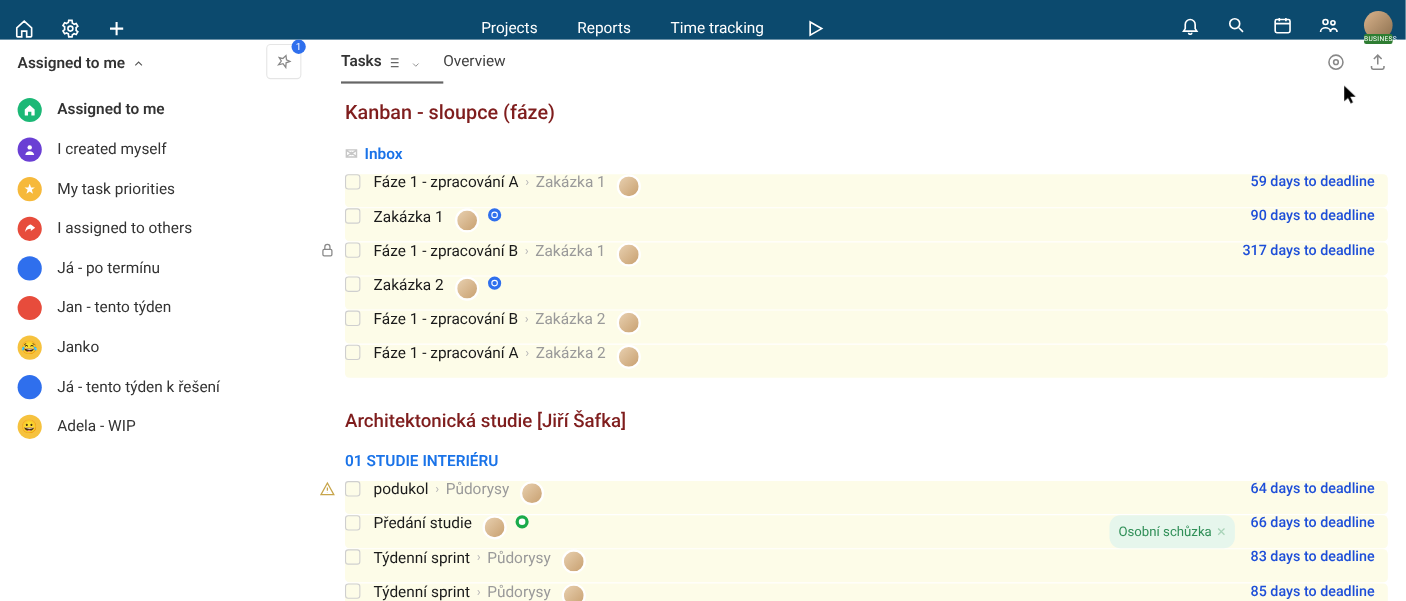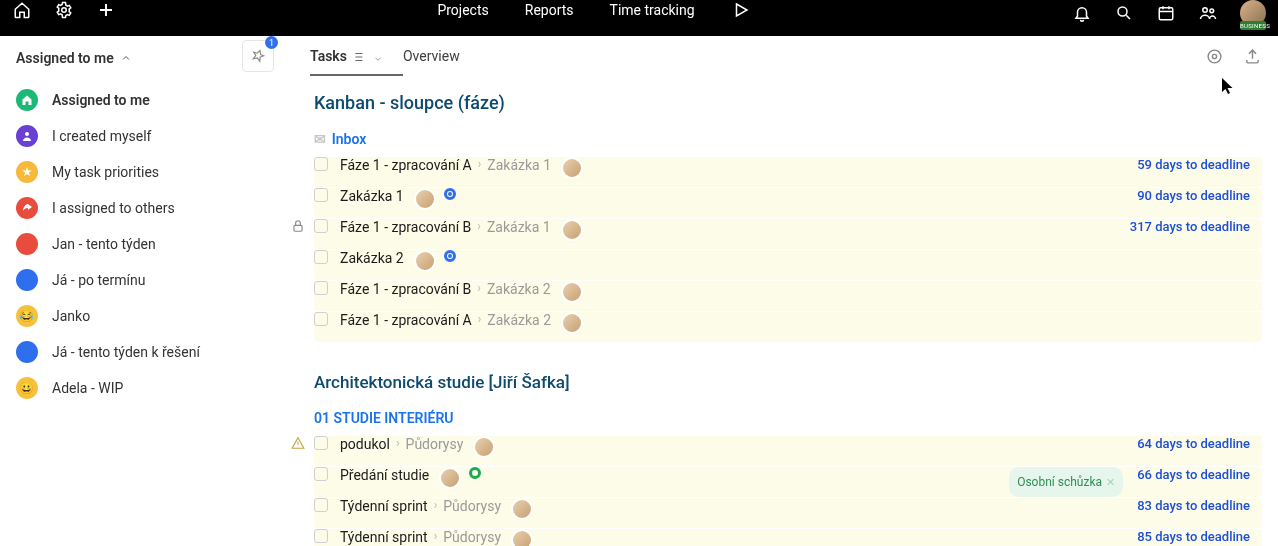--- a/index.html
+++ b/index.html
@@ -1,19 +1,19 @@
 <!DOCTYPE html>
 <html><head>
 <meta charset="utf-8">
 <style>
   * { box-sizing: border-box; margin: 0; padding: 0; }
   body { font-family: -apple-system, BlinkMacSystemFont, "Segoe UI", Roboto, Helvetica, Arial, sans-serif; background: #fff; width: 1278px; height: 546px; overflow: hidden; color: #333; font-size: 14px; }
 
   
-  .topbar { background: #000000; height: 36px; display: flex; align-items: flex-start; color: #fff; padding: 0 12px; }
+  .topbar { background: #0c4a6e; height: 36px; display: flex; align-items: flex-end; color: #fff; padding: 0 12px; }
   .topbar-left { display: flex; align-items: center; gap: 22px; }
   .topbar-center { flex: 1; display: flex; justify-content: center; gap: 36px; align-items: center; }
   .topbar-right { display: flex; align-items: center; gap: 22px; }
   .topbar .nav-link { color: #fff; font-size: 14px; cursor: pointer; }
   .icon-btn { display: inline-flex; align-items: center; justify-content: center; width: 20px; height: 20px; cursor: pointer; }
   .avatar-top { width: 26px; height: 26px; border-radius: 50%; background: linear-gradient(135deg,#d9b38c,#8b6f4e); position: relative; }
   .avatar-badge { position: absolute; bottom: -4px; left: 0; right: 0; font-size: 6px; background: #2e7d32; color: #fff; text-align: center; border-radius: 2px; padding: 1px 0; letter-spacing: 0.3px; }
 
   
   .body { display: flex; height: calc(546px - 36px); }
@@ -29,21 +29,21 @@
   .tabs-row { height: 40px; display: flex; align-items: center; padding-left: 18px; border-bottom: none; gap: 20px; }
   .pin-box { width: 32px; height: 32px; border: 1px solid #e5e5e5; border-radius: 4px; display: flex; align-items: center; justify-content: center; position: relative; margin-right: 16px; cursor: pointer; }
   .pin-badge { position: absolute; top: -5px; right: -5px; background: #2f6fed; color: #fff; font-size: 9px; width: 13px; height: 13px; border-radius: 50%; display: flex; align-items: center; justify-content: center; }
   .tab { display: flex; align-items: flex-end; gap: 6px; font-size: 14px; color: #333; padding: 8px 0; cursor: pointer; position: relative; }
   .tab.active { font-weight: 600; }
   .tab.active::after { content: ""; position: absolute; left: 0; right: -20px; bottom: -4px; height: 2px; background: #666; }
   .tab.inactive { color: #404040; }
   .tabs-right { position: absolute; right: 16px; top: 10px; display: flex; gap: 18px; }
 
   .content { padding: 16px 16px 0 90px; overflow-y: auto; height: calc(100% - 40px); }
-  .group-title { color: #0c4a6e; font-size: 18px; font-weight: 500; margin-bottom: 18px; }
+  .group-title { color: #7f1d1d; font-size: 18px; font-weight: 500; margin-bottom: 18px; }
   .group-title.small { font-size: 17px; margin-top: 30px; margin-bottom: 18px; }
   .subgroup { color: #1a73e8; font-weight: 600; font-size: 14px; margin: 10px 0 10px 0; display: flex; align-items: center; gap: 6px; }
   .subgroup .env-icon { color: #c7c7c7; font-size: 14px; }
 
   .task-row { display: flex; height: 30px; padding: 0 8px 0 0; border-radius: 4px; background: #fdfce8; margin-bottom: 1px; position: relative; cursor: pointer; }
   .task-row .left-gutter { width: 20px; display: flex; justify-content: center; color: #c7a54b; margin-left: -26px; margin-right: 6px; }
   .task-row .checkbox { width: 14px; height: 14px; border: 1.5px solid #cfcfcf; border-radius: 3px; margin-right: 12px; flex-shrink: 0; }
   .task-name { color: #1b1b1b; font-size: 14px; }
   .task-path-sep { color: #b8b8b8; margin: 0 6px; font-size: 12px; }
   .task-path { color: #9a9a9a; font-size: 14px; }
@@ -161,26 +161,26 @@
         </div>
         <div class="sidebar-item">
           <span class="si-icon" style="background:#e74c3c">
             <svg width="12" height="12" viewBox="0 0 24 24" fill="#fff">
               <path d="M14 4l8 6-8 6v-4c-5 0-8 2-10 6 0-7 4-13 10-14z"></path>
             </svg>
           </span>
           <span class="si-label">I assigned to others</span>
         </div>
         <div class="sidebar-item">
+          <span class="si-icon" style="background:#2f6fed"></span>
+          <span class="si-label">Já - po termínu</span>
+        </div>
+        <div class="sidebar-item">
           <span class="si-icon" style="background:#e74c3c"></span>
           <span class="si-label">Jan - tento týden</span>
-        </div>
-        <div class="sidebar-item">
-          <span class="si-icon" style="background:#2f6fed"></span>
-          <span class="si-label">Já - po termínu</span>
         </div>
         <div class="sidebar-item">
           <span class="si-icon" style="background:#f6c23e">😂</span>
           <span class="si-label">Janko</span>
         </div>
         <div class="sidebar-item">
           <span class="si-icon" style="background:#2f6fed"></span>
           <span class="si-label">Já - tento týden k řešení</span>
         </div>
         <div class="sidebar-item">

